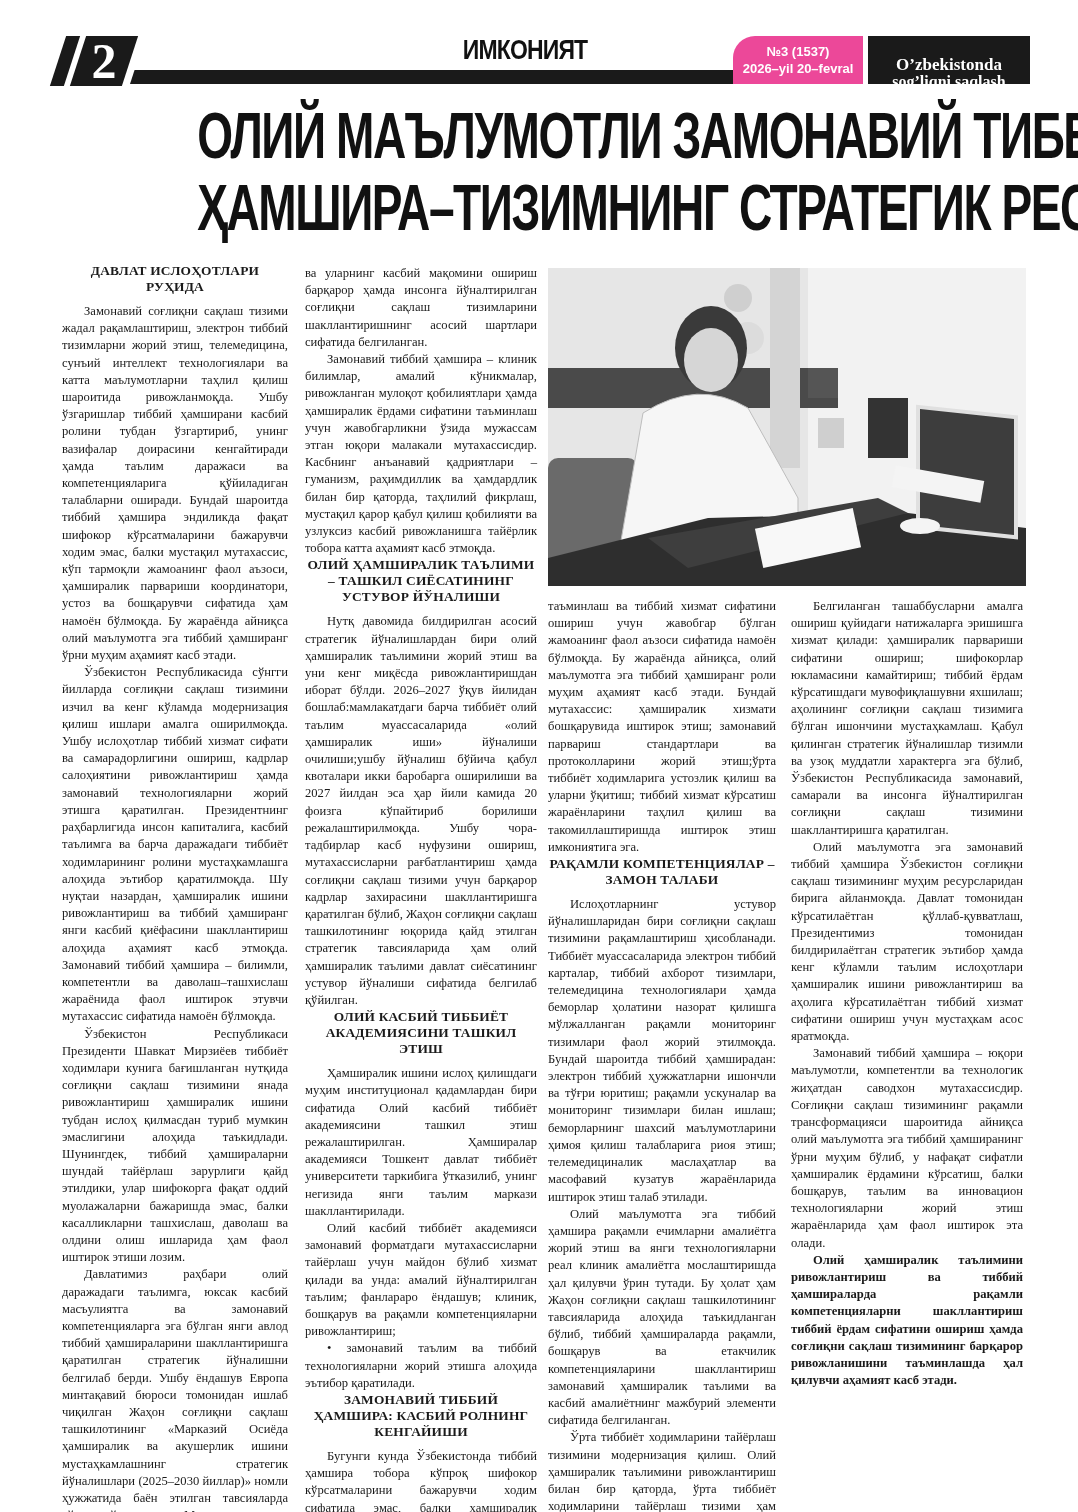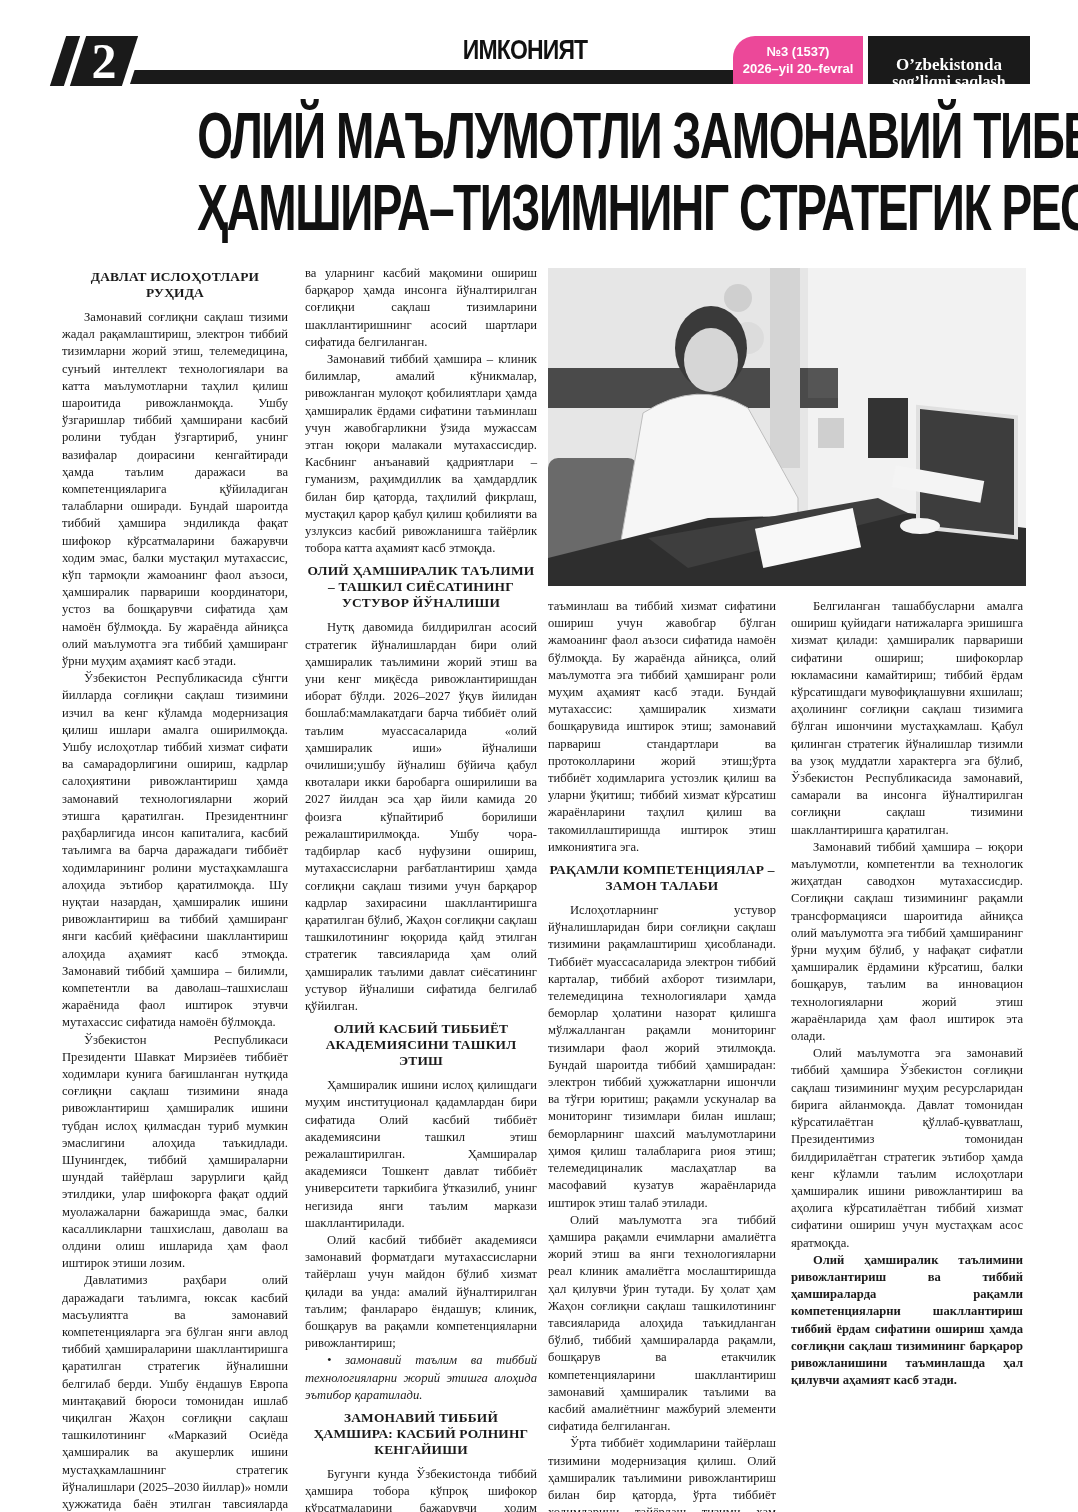--- a/index.html
+++ b/index.html
@@ -19,23 +19,23 @@
   .brand-box .l2 { font-family: Liberation Serif, serif; font-size: 16px; line-height: 17px; font-weight: bold; }
   .brand-box .l3 { font-family: "Liberation Sans", sans-serif; font-size: 6.5px; font-weight: bold; font-style: italic; letter-spacing: 0.3px; line-height: 10px; }
 
   
   .headline { position: absolute; left: 60px; top: 100px; width: 980px; text-align: center; font-family: "Liberation Sans", sans-serif; font-weight: bold; color: #111; }
   .headline .line { display: block; font-size: 64px; line-height: 72px; letter-spacing: -2px; transform: scaleX(0.72); transform-origin: center; white-space: nowrap; }
 
   
   .col { position: absolute; font-size: 12.6px; line-height: 17.2px; text-align: justify; hyphens: auto; }
   .col p { margin: 0; text-indent: 22px; }
-  .col h3 { margin: 6px 0 8px 0; text-align: center; font-size: 13.4px; line-height: 16px; font-weight: bold; letter-spacing: 0.2px; }
+  .col h3 { margin: 0 0 8px 0; text-align: center; font-size: 13.4px; line-height: 16px; font-weight: bold; letter-spacing: 0.2px; }
   .col p.noindent { text-indent: 0; }
-  .col p.italic { font-style: italic; }
+  .col p.italic { }
   .col p.bold { font-weight: bold; }
   .c1 { left: 62px; top: 263px; width: 226px; }
   .c2 { left: 305px; top: 265px; width: 232px; }
   .c3 { left: 548px; top: 598px; width: 228px; }
   .c4 { left: 791px; top: 598px; width: 232px; }
 
   
   .photo { position: absolute; left: 548px; top: 268px; width: 478px; height: 318px; background: #e9e9e9; overflow: hidden; }
   .photo svg { display: block; }
 </style>
@@ -114,17 +114,17 @@
 <div class="col c3">
   <p class="noindent">таъминлаш ва тиббий хизмат сифатини ошириш учун жавобгар бўлган жамоанинг фаол аъзоси сифатида намоён бўлмоқда. Бу жараёнда айниқса, олий маълумотга эга тиббий ҳамширанг роли муҳим аҳамият касб этади. Бундай мутахассис: ҳамширалик хизмати бошқарувида иштирок этиш; замонавий парвариш стандартлари ва протоколларини жорий этиш;ўрта тиббиёт ходимларига устозлик қилиш ва уларни ўқитиш; тиббий хизмат кўрсатиш жараёнларини таҳлил қилиш ва такомиллаштиришда иштирок этиш имкониятига эга.</p>
   <h3>РАҚАМЛИ КОМПЕТЕНЦИЯЛАР – ЗАМОН ТАЛАБИ</h3>
   <p>Ислоҳотларнинг устувор йўналишларидан бири соғлиқни сақлаш тизимини рақамлаштириш ҳисобланади. Тиббиёт муассасаларида электрон тиббий карталар, тиббий ахборот тизимлари, телемедицина технологиялари ҳамда беморлар ҳолатини назорат қилишга мўлжалланган рақамли мониторинг тизимлари фаол жорий этилмоқда. Бундай шароитда тиббий ҳамширадан: электрон тиббий ҳужжатларни ишончли ва тўғри юритиш; рақамли ускуналар ва мониторинг тизимлари билан ишлаш; беморларнинг шахсий маълумотларини ҳимоя қилиш талабларига риоя этиш; телемедициналик маслаҳатлар ва масофавий кузатув жараёнларида иштирок этиш талаб этилади.</p>
   <p>Олий маълумотга эга тиббий ҳамшира рақамли ечимларни амалиётга жорий этиш ва янги технологияларни реал клиник амалиётга мослаштиришда ҳал қилувчи ўрин тутади. Бу ҳолат ҳам Жаҳон соғлиқни сақлаш ташкилотининг тавсияларида алоҳида таъкидланган бўлиб, тиббий ҳамшираларда рақамли, бошқарув ва етакчилик компетенцияларини шакллантириш замонавий ҳамширалик таълими ва касбий амалиётнинг мажбурий элементи сифатида белгиланган.</p>
   <p>Ўрта тиббиёт ходимларини тайёрлаш тизимини модернизация қилиш. Олий ҳамширалик таълимини ривожлантириш билан бир қаторда, ўрта тиббиёт ходимларини тайёрлаш тизими ҳам модернизация қилинади. Бу таълим дастурлари ўртасидаги узвийликни таъминлаш, кадрлар тайёрлаш сифатини</p>
 </div>
 
 <div class="col c4">
   <p>Белгиланган ташаббусларни амалга ошириш қуйидаги натижаларга эришишга хизмат қилади: ҳамширалик парвариши сифатини ошириш; шифокорлар юкламасини камайтириш; тиббий ёрдам кўрсатишдаги мувофиқлашувни яхшилаш; аҳолининг соғлиқни сақлаш тизимига бўлган ишончини мустаҳкамлаш. Қабул қилинган стратегик йўналишлар тизимли ва узоқ муддатли характерга эга бўлиб, Ўзбекистон Республикасида замонавий, самарали ва инсонга йўналтирилган соғлиқни сақлаш тизимини шакллантиришга қаратилган.</p>
+  <p>Олий маълумотга эга замонавий тиббий ҳамшира Ўзбекистон соғлиқни сақлаш тизимининг муҳим ресурсларидан бирига айланмоқда. Давлат томонидан кўрсатилаётган қўллаб-қувватлаш, Президентимиз томонидан билдирилаётган стратегик эътибор ҳамда кенг кўламли таълим ислоҳотлари ҳамширалик ишини ривожлантириш ва аҳолига кўрсатилаётган тиббий хизмат сифатини ошириш учун мустаҳкам асос яратмоқда.</p>
   <p>Замонавий тиббий ҳамшира – юқори маълумотли, компетентли ва технологик жиҳатдан саводхон мутахассисдир. Соғлиқни сақлаш тизимининг рақамли трансформацияси шароитида айниқса олий маълумотга эга тиббий ҳамширанинг ўрни муҳим бўлиб, у нафақат сифатли ҳамширалик ёрдамини кўрсатиш, балки бошқарув, таълим ва инновацион технологияларни жорий этиш жараёнларида ҳам фаол иштирок эта олади.</p>
-  <p>Олий маълумотга эга замонавий тиббий ҳамшира Ўзбекистон соғлиқни сақлаш тизимининг муҳим ресурсларидан бирига айланмоқда. Давлат томонидан кўрсатилаётган қўллаб-қувватлаш, Президентимиз томонидан билдирилаётган стратегик эътибор ҳамда кенг кўламли таълим ислоҳотлари ҳамширалик ишини ривожлантириш ва аҳолига кўрсатилаётган тиббий хизмат сифатини ошириш учун мустаҳкам асос яратмоқда.</p>
   <p class="bold">Олий ҳамширалик таълимини ривожлантириш ва тиббий ҳамшираларда рақамли компетенцияларни шакллантириш тиббий ёрдам сифатини ошириш ҳамда соғлиқни сақлаш тизимининг барқарор ривожланишини таъминлашда ҳал қилувчи аҳамият касб этади.</p>
 
 </div>
 
 </body></html>

